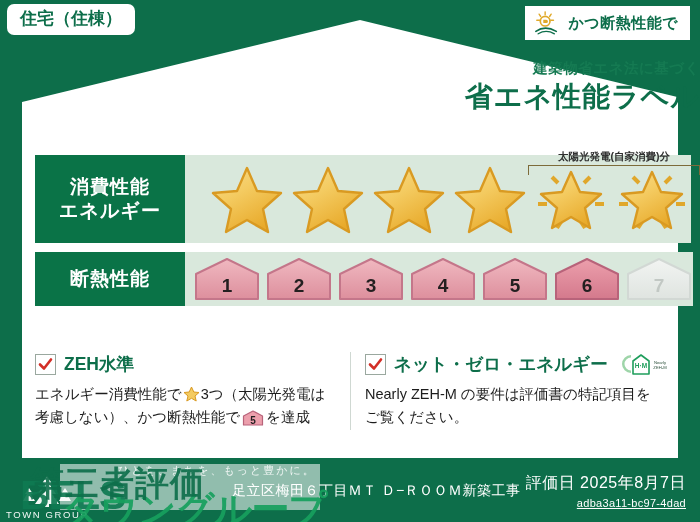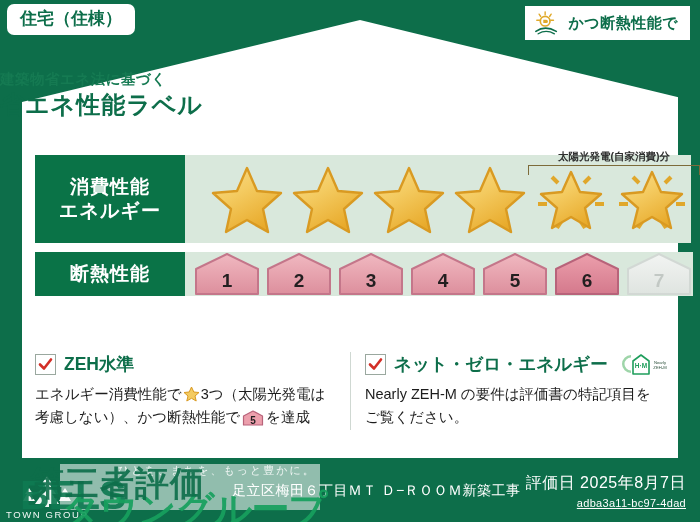--- a/index.html
+++ b/index.html
@@ -42,39 +42,39 @@
     display:flex;align-items:center;gap:7px;
     z-index:6;
   }
   .top-badge .badge-text{
     font-size:15px;font-weight:bold;color:#0d6e4a;letter-spacing:0.5px;
   }
   .sun-icon{width:28px;height:26px;display:block;}
 
   
   .title-wrap{
-    position:absolute;left:0;right:0;top:71px;text-align:left;z-index:5;
+    position:absolute;left:0;right:0;top:60px;text-align:right;z-index:5;
   }
   .title-sub{
     font-size:14.5px;font-weight:bold;color:#157a52;letter-spacing:0.5px;
     line-height:1.2;
   }
   .title-main{
-    font-size:24px;font-weight:bold;color:#0d6e4a;letter-spacing:1px;
+    font-size:28px;font-weight:bold;color:#0d6e4a;letter-spacing:1px;
     line-height:1.25;margin-top:2px;
   }
 
   
   .rows{
     position:absolute;left:35px;top:155px;width:630px;z-index:5;
   }
   .perf-row{
     display:flex;align-items:stretch;height:88px;margin-bottom:9px;
   }
-  .perf-row.row2{height:44px;}
+  .perf-row.row2{height:54px;}
   .row-label{
     width:150px;flex:none;
     background:#0a7347;
     color:#ffffff;font-weight:bold;font-size:19px;
     display:flex;flex-direction:column;align-items:center;justify-content:center;
     line-height:1.25;letter-spacing:1px;
   }
   .row-label span{display:block;}
   .row-body{
     flex:1;background:#d9e8dc;

